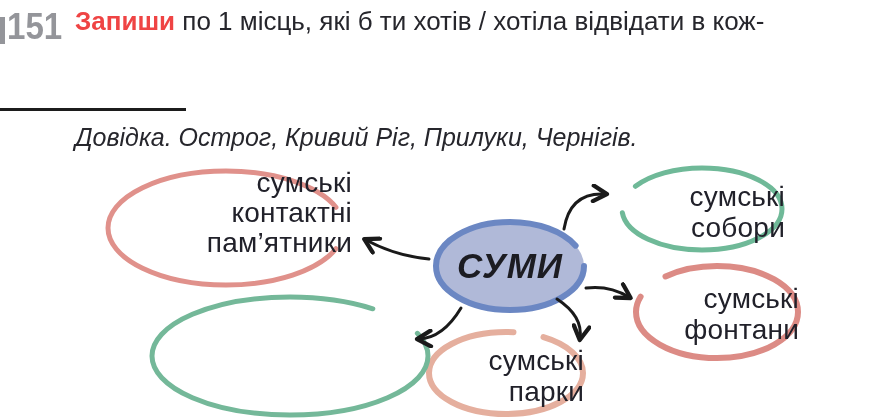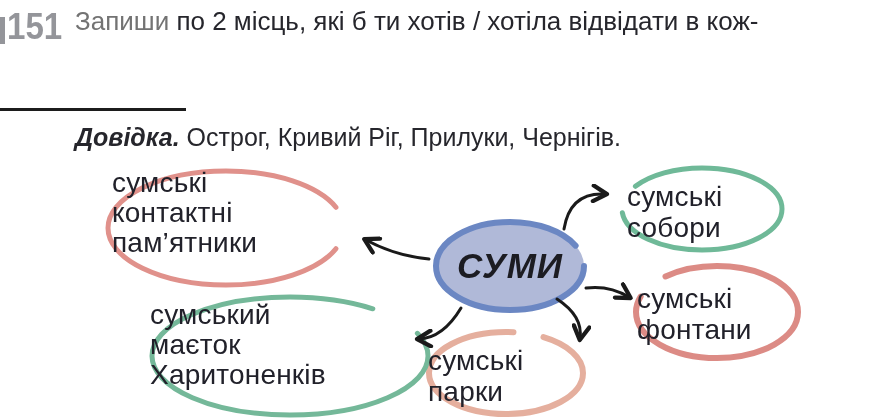--- a/index.html
+++ b/index.html
@@ -20,38 +20,38 @@
   .edge-fragment{
     position:absolute;left:0;top:17px;width:5px;height:27px;
     background:#94959a;
   }
   
   .instruction{
     position:absolute;left:75px;top:4px;width:805px;
     font-size:26px;line-height:35px;
   }
   .instr-line{white-space:nowrap;}
-  .seg-red-bold{color:#737373;font-weight:400;}
-  .seg-bold-italic{font-weight:700;font-style:italic;}
-  .seg-italic{}
+  .seg-red-bold{color:#ef4444;font-weight:700;}
+  .seg-bold-italic{font-weight:400;font-style:italic;}
+  .seg-italic{font-style:italic;}
   
   .divider{
     position:absolute;left:0;top:108px;width:186px;height:3px;
     background:#1c1c1c;
   }
   
   .reference{
     position:absolute;left:75px;top:121px;width:805px;
     font-size:25px;line-height:32px;
   }
   
   .diagram-svg{position:absolute;left:0;top:0;width:890px;height:420px;}
   .bubble-label{
     position:absolute;
-    text-align:left;
+    text-align:right;
     white-space:pre-line;
     font-size:28px;line-height:30px;
     color:#21212a;
     letter-spacing:.2px;
   }
   .label-contact-monuments{left:112px;top:168px;width:240px;}
   .label-cathedrals{left:627px;top:181px;width:158px;line-height:31px;}
   .label-fountains{left:637px;top:283px;width:162px;line-height:31px;}
   .label-parks{left:428px;top:345px;width:156px;line-height:31px;}
   .label-estate{left:150px;top:300px;width:280px;}
@@ -65,21 +65,21 @@
 </style>
 </head>
 <body>
 
 <div class="page">
 
   <div class="edge-fragment"></div>
   <div class="task-number">151</div>
 
   <div class="instruction">
-    <div class="instr-line"><span class="seg-red-bold">Запиши</span><span> по 2 місць, які б ти хотів / хотіла відвідати в кож-</span></div>
+    <div class="instr-line"><span class="seg-red-bold">Запиши</span><span> по 1 місць, які б ти хотів / хотіла відвідати в кож-</span></div>
   </div>
 
   <div class="divider"></div>
 
   <div class="reference"><span class="seg-bold-italic">Довідка.</span><span class="seg-italic"> Острог, Кривий Ріг, Прилуки, Чернігів.</span></div>
 
   <svg class="diagram-svg" viewBox="0 0 890 420" xmlns="http://www.w3.org/2000/svg">
     <defs>
       <marker id="arrowhead" viewBox="0 0 10 10" refX="7.5" refY="5" markerWidth="6.5" markerHeight="6.5" orient="auto-start-reverse">
         <path d="M1.5,1 L8.5,5 L1.5,9" fill="none" stroke="#1a1a1a" stroke-width="2.2" stroke-linecap="round" stroke-linejoin="round"></path>
@@ -104,17 +104,14 @@
   <div class="center-label">СУМИ</div>
   <div class="bubble-label label-contact-monuments">сумські
 контактні
 пам’ятники</div>
   <div class="bubble-label label-cathedrals">сумські
 собори</div>
   <div class="bubble-label label-fountains">сумські
 фонтани</div>
   <div class="bubble-label label-parks">сумські
 парки</div>
-  <div class="bubble-label label-estate">сумський
-маєток
-Харитоненків</div>
 
 </div>
 
 </body></html>

